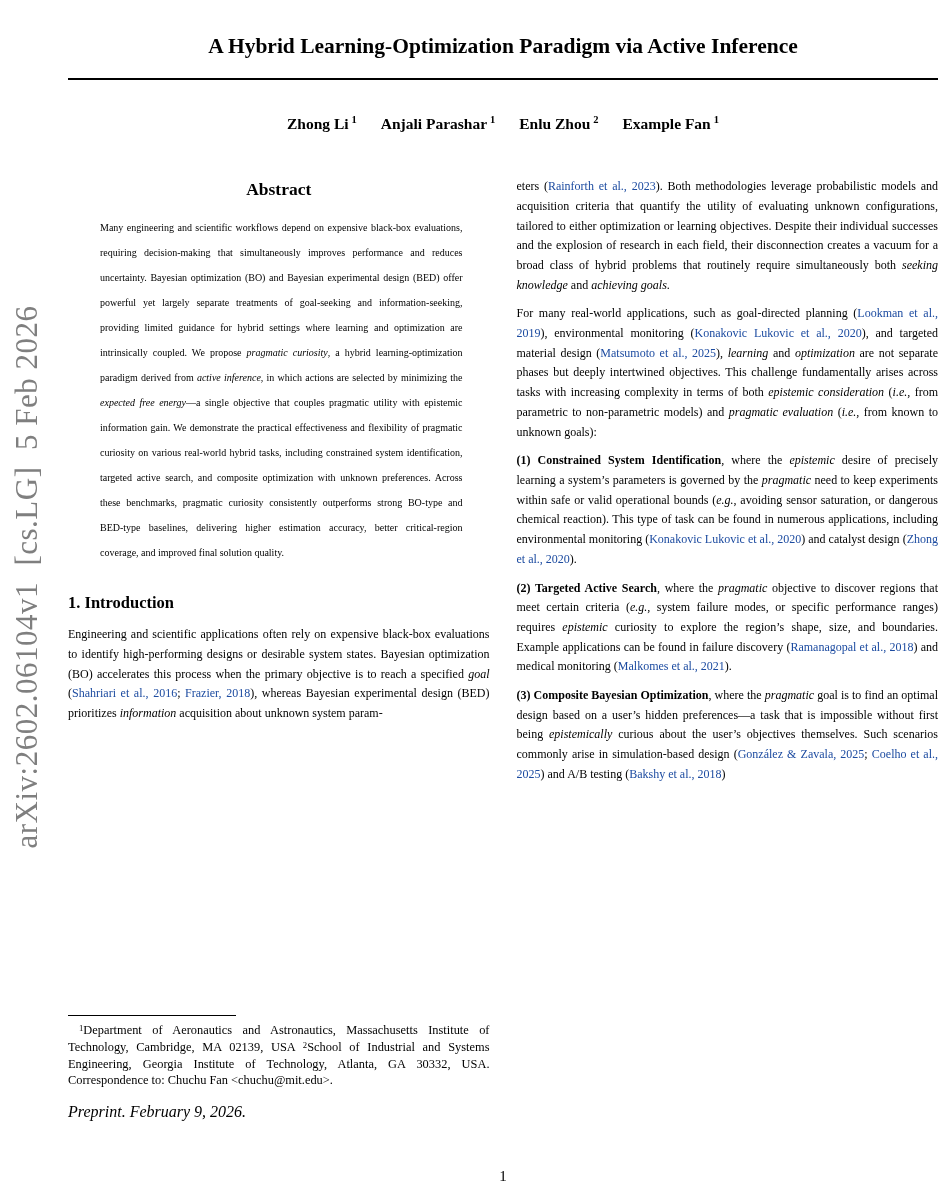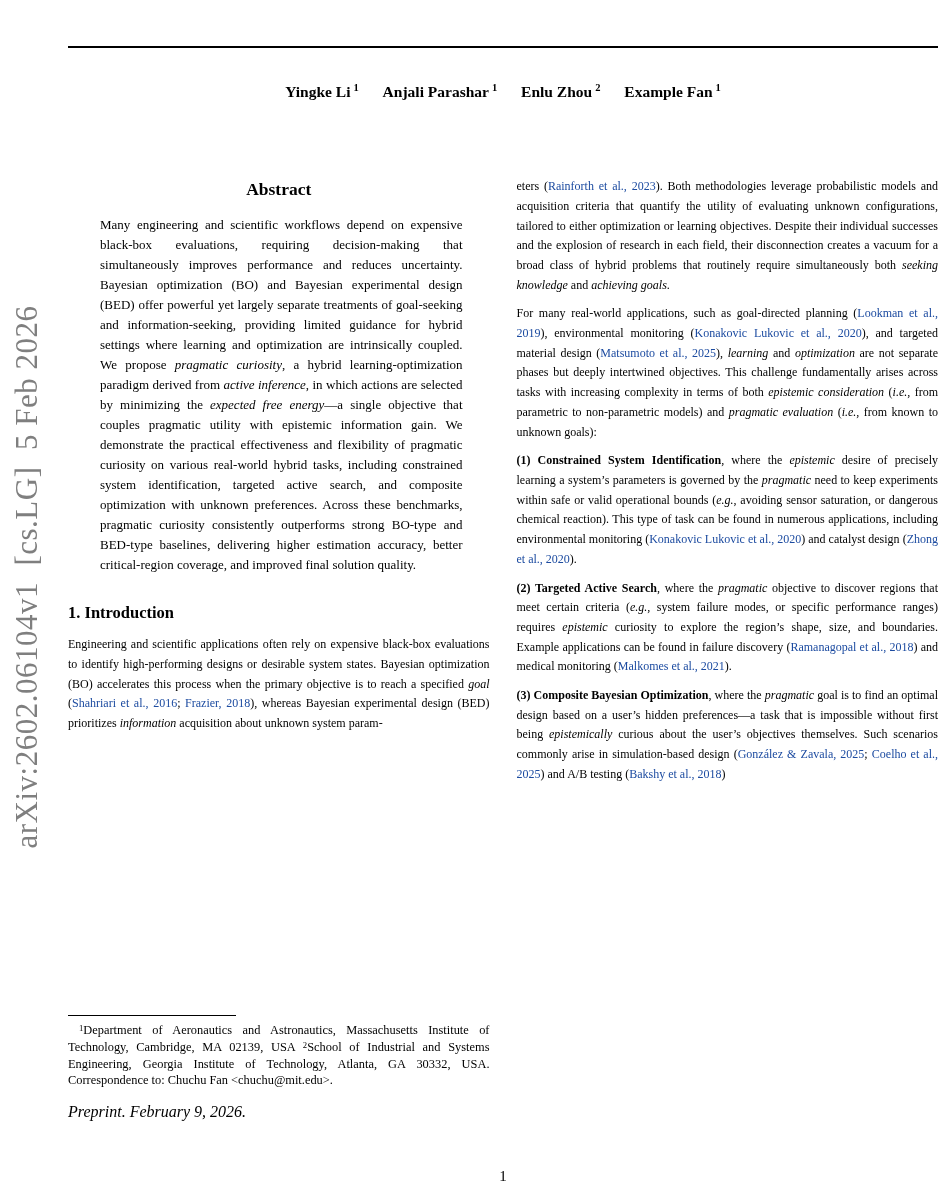--- a/index.html
+++ b/index.html
@@ -47,33 +47,33 @@
     text-align: center;
     font-weight: bold;
     font-size: 15.5px;
     margin-top: 34px;
     white-space: nowrap;
   }
   .author { margin: 0 10px; }
   .author sup { font-size: 68%; font-weight: bold; margin-left: 3px; }
 
   .columns { display: flex; gap: 27px; margin-top: 42px; }
-  .col { width: 421.5px; margin-top: 32px; }
+  .col { width: 421.5px; }
   .col.left { display: flex; flex-direction: column; height: 946px; }
   .col.right { padding-top: 2px; }
 
   .abstract-heading {
     text-align: center;
     font-size: 17.5px;
     font-weight: bold;
     margin: 4px 0 15px 0;
   }
   .abstract-body {
-    font-size: 13px;
-    line-height: 20px;
+    font-size: 10px;
+    line-height: 25px;
     text-align: justify;
     hyphens: auto;
     margin: 0 27px 0 32px;
   }
 
   .section-heading {
     font-size: 16.5px;
     font-weight: bold;
     margin: 28px 0 12px 0;
   }
@@ -109,26 +109,27 @@
 </head>
 <body>
 
 <div class="page">
 
   <div class="arxiv-stamp">arXiv:2602.06104v1  [cs.LG]  5 Feb 2026</div>
 
   <div class="content">
 
     <h1 class="paper-title">
+      <span class="title-line">A Hybrid Learning-Optimization Paradigm via Active Inference</span>
     </h1>
 
     <hr class="title-rule">
 
     <div class="authors">
-      <span class="author"><span>Yingke Li</span><sup>1</sup></span>
+      <span class="author"><span>Zhong Li</span><sup>1</sup></span>
       <span class="author"><span>Anjali Parashar</span><sup>1</sup></span>
       <span class="author"><span>Enlu Zhou</span><sup>2</sup></span>
       <span class="author"><span>Example Fan</span><sup>1</sup></span>
     </div>
 
     <div class="columns">
 
       <div class="col left">
         <h2 class="abstract-heading">Abstract</h2>
         <p class="abstract-body"><span>Many engineering and scientific workflows depend on expensive black-box evaluations, requiring decision-making that simultaneously improves performance and reduces uncertainty. Bayesian optimization (BO) and Bayesian experimental design (BED) offer powerful yet largely separate treatments of goal-seeking and information-seeking, providing limited guidance for hybrid settings where learning and optimization are intrinsically coupled. We propose </span><span class="rt-i">pragmatic curiosity</span><span>, a hybrid learning-optimization paradigm derived from </span><span class="rt-i">active inference</span><span>, in which actions are selected by minimizing the </span><span class="rt-i">expected free energy</span><span>—a single objective that couples pragmatic utility with epistemic information gain. We demonstrate the practical effectiveness and flexibility of pragmatic curiosity on various real-world hybrid tasks, including constrained system identification, targeted active search, and composite optimization with unknown preferences. Across these benchmarks, pragmatic curiosity consistently outperforms strong BO-type and BED-type baselines, delivering higher estimation accuracy, better critical-region coverage, and improved final solution quality.</span></p>

